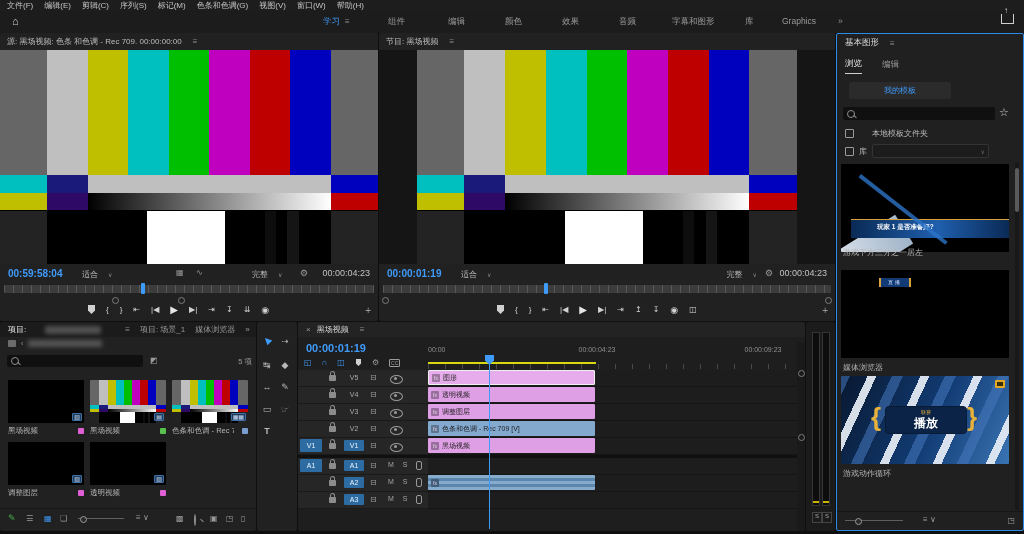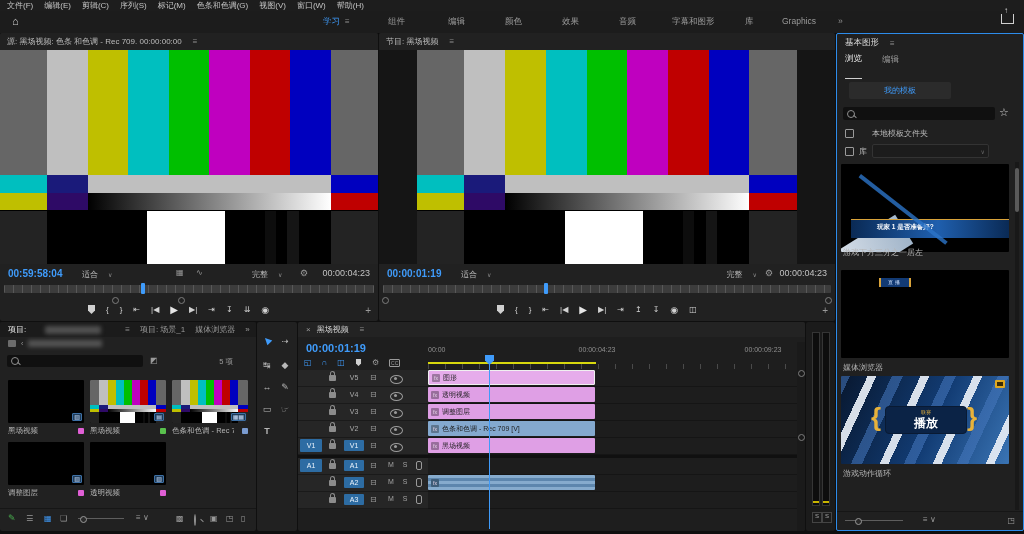--- a/index.html
+++ b/index.html
@@ -41,21 +41,21 @@
   .ph{position:absolute;width:4px;height:11px;background:#3f9bfa;border-radius:1px;top:-2px}
   .ring{position:absolute;width:5px;height:5px;border:1px solid #7d7d7d;border-radius:50%}
   .tbar{position:absolute;display:flex;align-items:center;gap:11px;color:#d2d2d2;font-size:8px}
   .tbtn{cursor:pointer;white-space:nowrap}
   .play{font-size:10px;color:#e6e6e6}
   .marker-ic{width:7px;height:9px;background:#d0d0d0;clip-path:polygon(0 0,100% 0,100% 60%,50% 100%,0 60%)}
   .camera{font-size:9px}
 
   
   #eg{border:1px solid #2d8ceb;background:#202020}
-  .eg-tab{font-size:8.5px;color:#9a9a9a;padding-bottom:13px;margin-right:20px}
+  .eg-tab{font-size:8.5px;color:#9a9a9a;padding-bottom:3px;margin-right:20px}
   .eg-tab.active{color:#e8e8e8;border-bottom:1px solid #cfcfcf}
   .cbox{width:7px;height:7px;border:1px solid #9a9a9a;border-radius:1px;background:transparent}
   .thumb{position:absolute;left:4px;width:168px;height:88px;background:#000;overflow:hidden;border-radius:1px}
   .gthumb-blue{background:linear-gradient(115deg,#081830 0%,#123c74 55%,#3a74b4 100%);position:relative}
   .gthumb-blue::before{content:"";position:absolute;inset:-30px;
      background:repeating-linear-gradient(115deg,rgba(255,255,255,0) 0 16px,rgba(232,238,246,0.92) 16px 24px,rgba(255,255,255,0) 24px 38px,rgba(70,120,190,0.55) 38px 48px)}
   .mogrt{position:absolute;top:4px;right:4px;width:10px;height:8px;background:#e0a91f;border-radius:1px}
   .mogrt::after{content:"";position:absolute;inset:2px;background:#3a2c05}
   .tpl-label{position:absolute;left:6px;font-size:8px;color:#b4b4b4;white-space:nowrap}
   .mag{position:relative;width:6px;height:6px;border:1px solid #8f8f8f;border-radius:50%}
@@ -237,21 +237,21 @@
     <div class="row" style="height:13px;gap:5px;padding-left:8px">
       <span style="width:8px;height:7px;background:#6c6c6c;border-radius:1px"></span>
       <span class="dim" style="font-size:7px">‹</span>
       <span class="blurbox" style="width:74px;height:7px"></span>
     </div>
     <div class="abs" style="left:0;top:32px;width:256px;height:16px">
       <span class="abs row" style="left:7px;top:1px;width:132px;height:12px;background:#101010;border-radius:2px;padding-left:4px">
           <span class="mag"></span>
         </span>
       <span class="abs dim" style="left:150px;top:2px;font-size:8px">◩</span>
-      <span class="abs dim" style="right:23px;top:3px;font-size:7.5px">5 项</span>
+      <span class="abs dim" style="right:4px;top:3px;font-size:7.5px">5 项</span>
     </div>
 
     <div class="pthumb" style="left:8px;top:58px">
       <span class="pbadge">▥</span>
     </div>
     <div class="pthumb bars" style="left:90px;top:58px">
       <div class="b r1"></div>
         <div class="b r2"></div>
       <div class="b r3"></div>
         <div class="b r4"></div>

